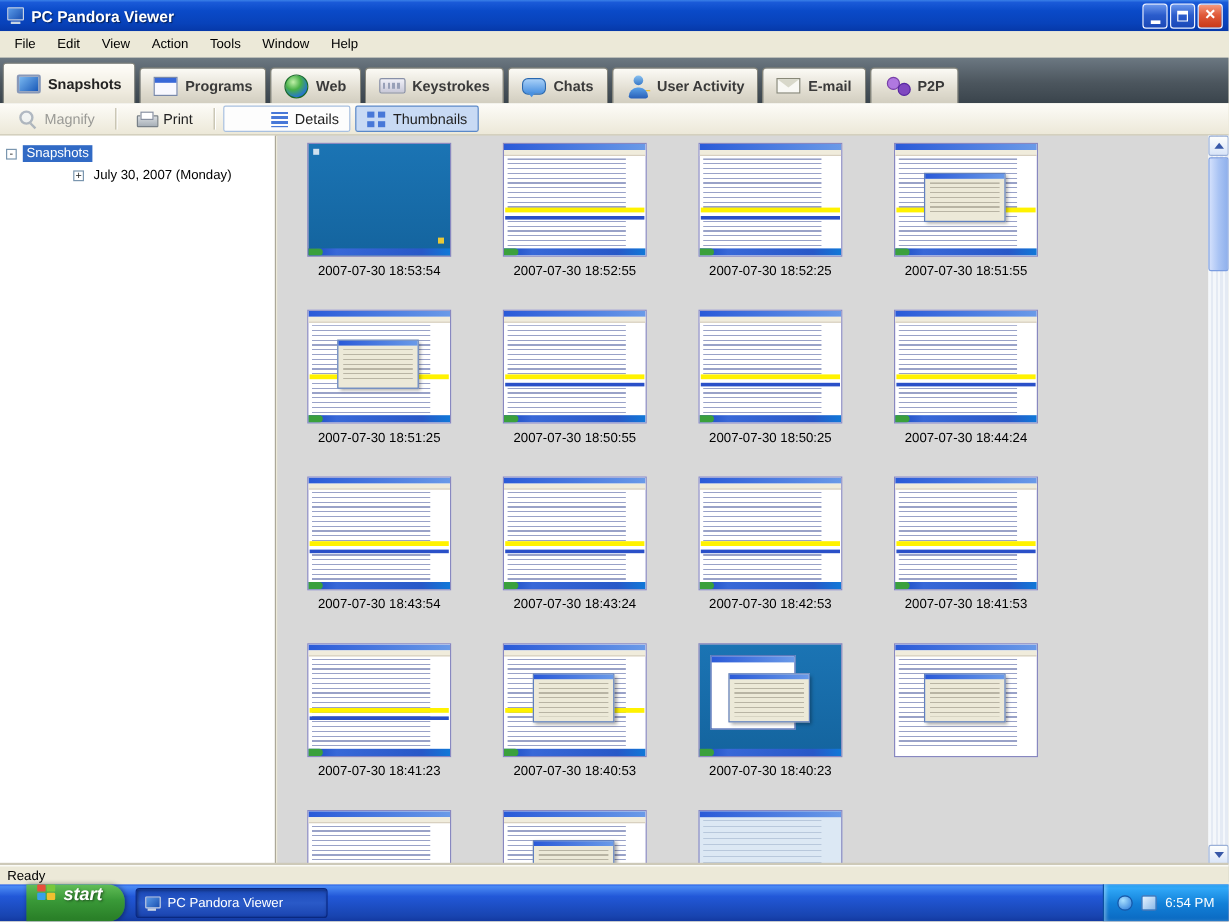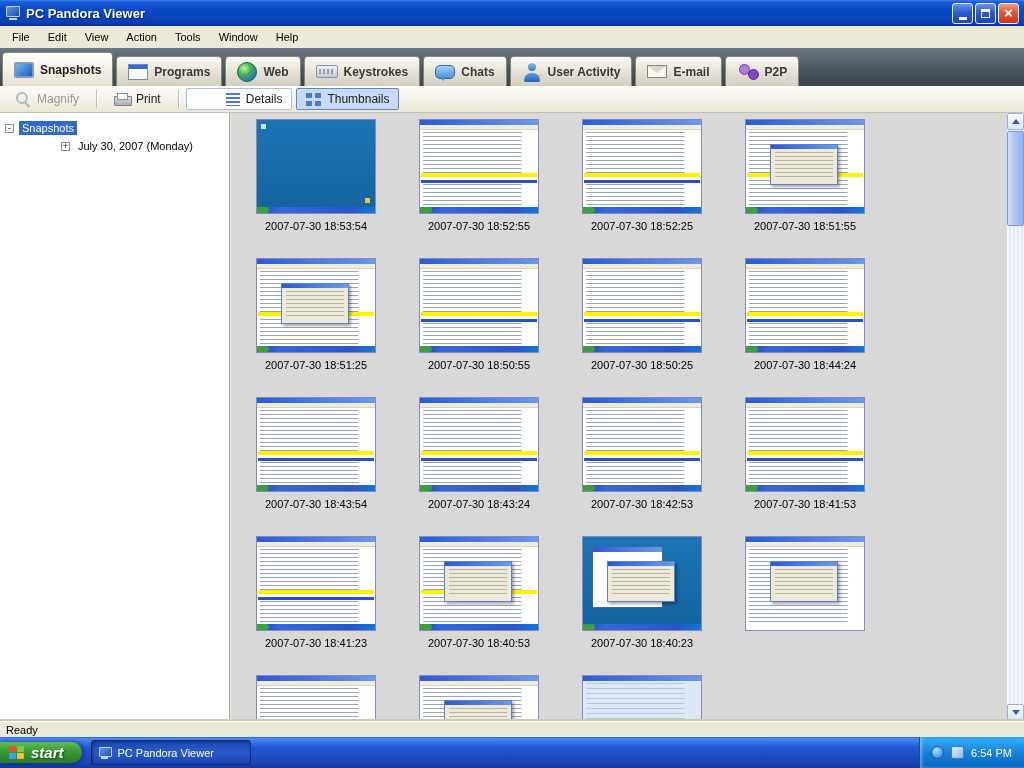--- a/index.html
+++ b/index.html
@@ -162,25 +162,25 @@
   .sb-thumb { position:absolute; left:0; top:18px; width:17px; height:95px; border:1px solid #7a9ce0;
     border-radius:2px; background:linear-gradient(90deg,#d3e0fc,#aac4f4 50%,#8fb0ec); }
 
   
   .statusbar { position:absolute; left:0; right:0; bottom:31px; height:16px; background:#ece9d8;
     border-top:1px solid #fff; box-shadow:0 -2px 0 #cdc9b8; display:flex; align-items:center; padding-left:6px; }
 
   
   .taskbar { position:absolute; left:0; right:0; bottom:0; height:31px; display:flex; align-items:center;
     background:linear-gradient(180deg,#2a62e8 0%,#4a8af4 6%,#2258d8 32%,#1844b0 85%,#1238a0 100%); }
-  .start-btn { height:21px; display:flex; align-items:center; gap:6px; padding:0 18px 0 9px;
+  .start-btn { height:31px; display:flex; align-items:flex-start; gap:6px; padding:0 18px 0 9px;
     background:linear-gradient(180deg,#62be58 0%,#3a9a38 42%,#2a8028 92%);
     border-radius:0 14px 14px 0; box-shadow:1px 0 4px rgba(0,0,0,.45);
     color:#fff; font-weight:bold; font-style:italic; font-size:15px; text-shadow:1px 1px 2px rgba(0,0,0,.5);
-    cursor:pointer; }
+    cursor:pointer;margin-left:22px; }
   .flag { width:16px; height:14px; position:relative; flex:none; }
   .flag::before { content:''; position:absolute; top:0; left:0; width:7px; height:6px; background:#e8503c;
     box-shadow:8px 0 0 #78c83c; border-radius:1px; }
   .flag::after { content:''; position:absolute; top:7px; left:0; width:7px; height:6px; background:#38a0e8;
     box-shadow:8px 0 0 #f0c030; border-radius:1px; }
   .task-btn { margin-left:9px; height:25px; width:160px; display:flex; align-items:center; gap:6px;
     padding:0 6px; border:1px solid #0a2880; border-radius:3px; color:#fff; font-size:11px;
     background:linear-gradient(180deg,#1a48b8,#2a5ac8 50%,#1a44b0);
     box-shadow:inset 1px 1px 3px rgba(0,0,0,.4); cursor:pointer; white-space:nowrap; overflow:hidden; }
   .task-icon { width:14px; height:12px; position:relative; flex:none; }

